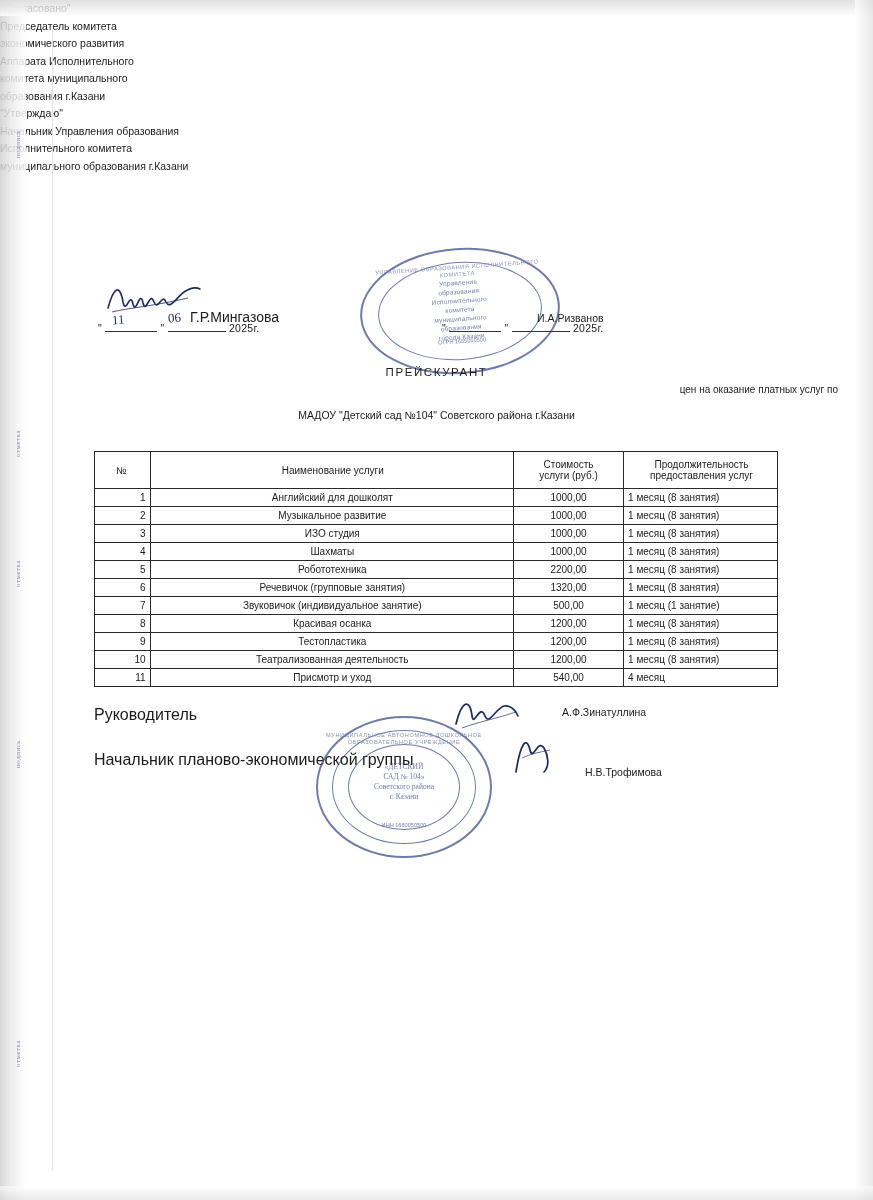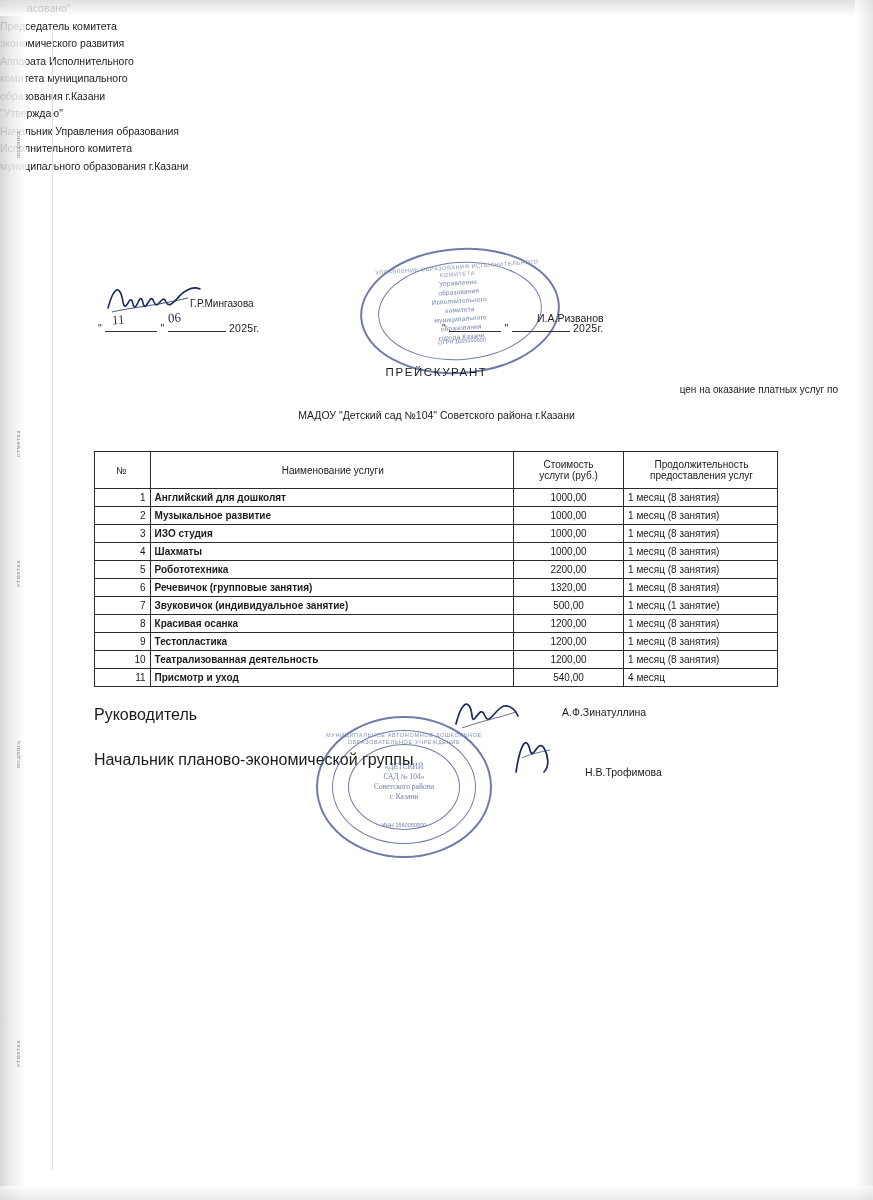--- a/index.html
+++ b/index.html
@@ -77,21 +77,21 @@
   .hdr-right { left: 442px; top: 160px; font-size: 10.5px; line-height: 17.5px; }
   .hdr-left div, .hdr-right div { white-space: nowrap; }
   .date-line {
     position: absolute;
     font-size: 10.5px;
     letter-spacing: .3px;
   }
   .dl-left { left: 98px; top: 322px; }
   .dl-right { left: 442px; top: 322px; }
 
-  .name-left { position: absolute; left: 190px; top: 298px; font-size: 10px; }
+  .name-left { position: absolute; left: 190px; top: 309px; font-size: 14px; }
   .name-right { position: absolute; left: 537px; top: 312px; font-size: 10.5px; }
 
   .title {
     position: absolute;
     left: 0; top: 366px;
     width: 873px;
     text-align: center;
     font-size: 11.5px;
     letter-spacing: 1.6px;
   }
@@ -133,21 +133,21 @@
     vertical-align: middle;
     line-height: 11px;
   }
   table.price thead th {
     font-weight: normal;
     text-align: center;
     height: 34px;
     padding: 1px 2px;
   }
   .c-num { width: 44px; text-align: right; padding-right: 4px !important; }
-  .c-name { width: 332px; text-align: left; padding-left: 4px !important; font-weight: bold; }
+  .c-name { width: 332px; text-align: center; padding-left: 4px !important; }
   .c-price { width: 96px; text-align: center; }
   .c-dur { width: 136px; text-align: left; padding-left: 4px !important; }
   thead .c-name { text-align: center; }
 
   
   .foot-label { position: absolute; font-size: 16px; }
   .fl1 { left: 94px; top: 706px; }
   .fl2 { left: 94px; top: 751px; }
   .foot-name { position: absolute; font-size: 10.5px; }
   .fn1 { left: 562px; top: 706px; }

